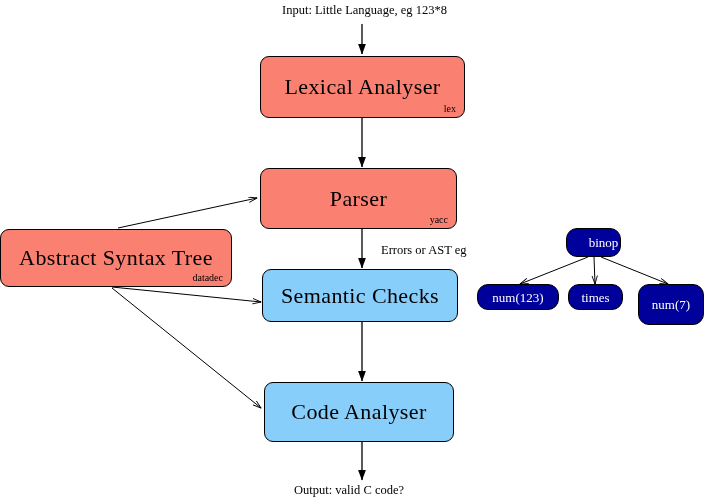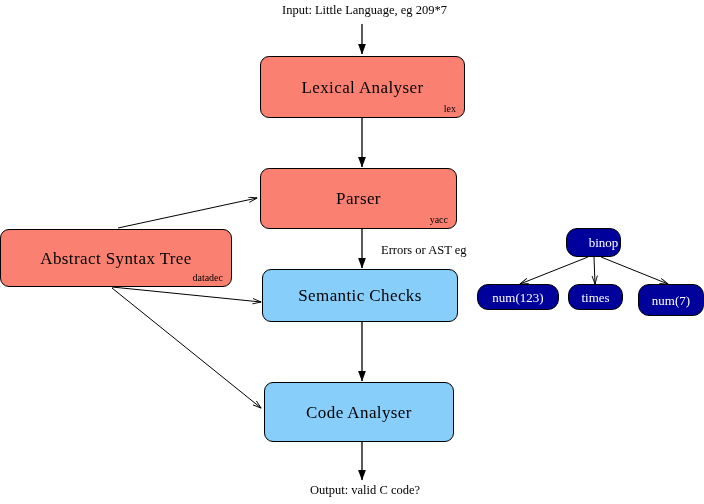--- a/index.html
+++ b/index.html
@@ -28,21 +28,21 @@
     box-sizing: border-box;
     border: 1px solid #000000;
     border-radius: 9px;
     display: flex;
     align-items: center;
     justify-content: center;
   }
   .stage.pink  { background: #fa8072; }
   .stage.blue  { background: #87cefa; }
   .stage-title {
-    font-size: 17px;
+    font-size: 22px;
     color: #000000;
     letter-spacing: 0.4px;
     line-height: 1;
     text-align: center;
   }
   .stage-tool {
     position: absolute;
     right: 8px;
     bottom: 3px;
     font-size: 10px;
@@ -102,27 +102,27 @@
 
     <line x1="112" y1="288" x2="261" y2="408" stroke="#000000" stroke-width="1" marker-end="url(#ah-thin)"></line>
 
     <line x1="588" y1="257" x2="520" y2="284" stroke="#000000" stroke-width="1" marker-end="url(#ah-thin)"></line>
 
     <line x1="594" y1="257" x2="595" y2="284" stroke="#000000" stroke-width="1" marker-end="url(#ah-thin)"></line>
 
     <line x1="601" y1="257" x2="668" y2="284" stroke="#000000" stroke-width="1" marker-end="url(#ah-thin)"></line>
   </svg>
 
-  <div class="flow-label" style="left:282px; top:4px;">Input: Little Language, eg 209*7</div>
+  <div class="flow-label" style="left:282px; top:4px;">Input: Little Language, eg 123*8</div>
 
 
   <div class="flow-label" style="left:381px; top:244px;">Errors or AST eg</div>
 
 
-  <div class="flow-label" style="left:294px; top:484px;margin-left:16px;">Output: valid C code?</div>
+  <div class="flow-label" style="left:294px; top:484px;">Output: valid C code?</div>
 
   <div class="stage pink" style="left:260px; top:56px; width:205px; height:62px;">
     <span class="stage-title">Lexical Analyser</span>
     <span class="stage-tool">lex</span>
   </div>
 
   <div class="stage pink" style="left:260px; top:168px; width:197px; height:61px;">
     <span class="stage-title">Parser</span>
     <span class="stage-tool">yacc</span>
   </div>
@@ -147,17 +147,17 @@
   </div>
 
   <div class="ast-node" style="left:477px; top:284px; width:82px; height:26px;">
     <span>num(123)</span>
   </div>
 
   <div class="ast-node" style="left:568px; top:284px; width:55px; height:26px;">
     <span>times</span>
   </div>
 
-  <div class="ast-node" style="left:638px; top:284px; width:66px; height:32px;">
+  <div class="ast-node" style="left:638px; top:284px; width:66px; height:41px;">
     <span>num(7)</span>
   </div>
 
 </div>
 
 </body></html>

